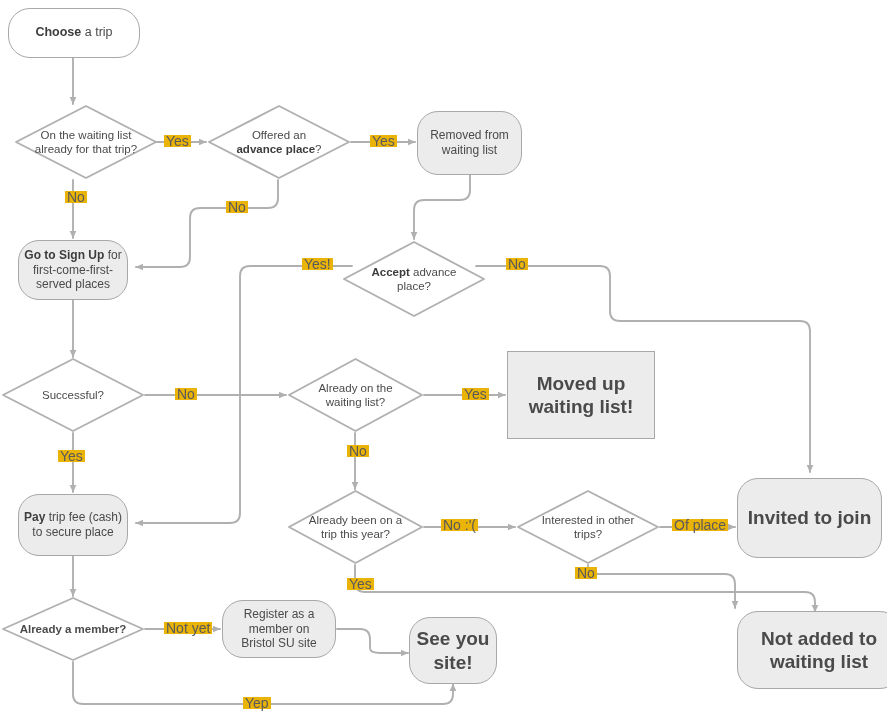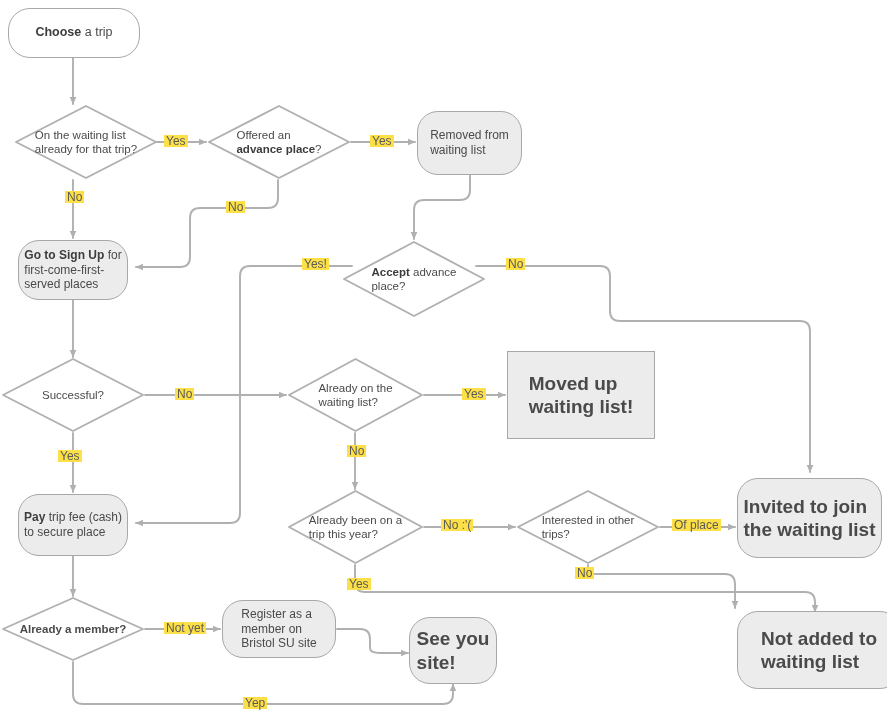--- a/index.html
+++ b/index.html
@@ -1,35 +1,35 @@
 <!DOCTYPE html>
 <html><head>
 <meta charset="utf-8">
 <style>
   html,body{margin:0;padding:0;background:#ffffff;}
   body{font-family:"Liberation Sans","DejaVu Sans",sans-serif;}
   #canvas{position:relative;width:887px;height:717px;background:#ffffff;overflow:hidden;}
   svg.edges{position:absolute;left:0;top:0;width:887px;height:717px;pointer-events:none;}
 
-  .node{position:absolute;box-sizing:border-box;display:flex;align-items:center;justify-content:center;text-align:left;color:#4a4a4a;}
+  .node{position:absolute;box-sizing:border-box;display:flex;align-items:center;justify-content:center;text-align:center;color:#4a4a4a;}
   .node .txt{display:block;line-height:1.22;padding:0 4px;}
   .node b{font-weight:bold;color:#3d3d3d;}
 
   
   .box{background:#ececec;border:1.6px solid #a8a8a8;border-radius:21px;font-size:12px;}
   .box.sharp{border-radius:0;}
   .box.big{font-size:19px;font-weight:bold;color:#4a4a4a;}
   .box.start{background:#ffffff;border:1.6px solid #a8a8a8;border-radius:22px;font-size:12.5px;}
 
   
   .dia{display:flex;align-items:center;justify-content:center;}
   .dia .dsvg{position:absolute;left:0;top:0;width:100%;height:100%;}
   .dia .txt{position:relative;z-index:2;font-size:11.5px;color:#4a4a4a;}
 
-  .elabel{position:absolute;font-size:12px;color:#5a5a5a;background:#fde047;padding:0 2px;white-space:nowrap;line-height:12px;}
+  .elabel{position:absolute;font-size:14px;color:#5a5a5a;background:#eab308;padding:0 2px;white-space:nowrap;line-height:12px;}
 </style>
 </head>
 <body>
 
 <div id="canvas">
 
   <svg class="edges" viewBox="0 0 887 717">
     <defs>
       <marker id="ah" markerWidth="9" markerHeight="9" refX="7.4" refY="4.5" orient="auto" markerUnits="userSpaceOnUse">
         <path d="M0,1 L8,4.5 L0,8 Z" fill="#b0b0b0"></path>
@@ -179,21 +179,20 @@
     </svg>
     <span class="txt">
       <span>Interested in other</span><br>
       <span>trips?</span>
     </span>
   </div>
 
   <div class="node box big" style="left:737px;top:478px;width:145px;height:80px;">
     <span class="txt">
       <span>Invited to join</span><br>
-      <span>the waiting list</span>
     </span>
   </div>
 
   <div class="node dia" style="left:1px;top:596px;width:144px;height:66px;font-weight:bold;">
     <svg class="dsvg" viewBox="0 0 144 66" preserveAspectRatio="none">
       <path d="M72,2 L142,33 L72,64 L2,33 Z" fill="#ffffff" stroke="#b0b0b0" stroke-width="1.9" stroke-linejoin="round"></path>
     </svg>
     <span class="txt">Already a member?</span>
   </div>
 

